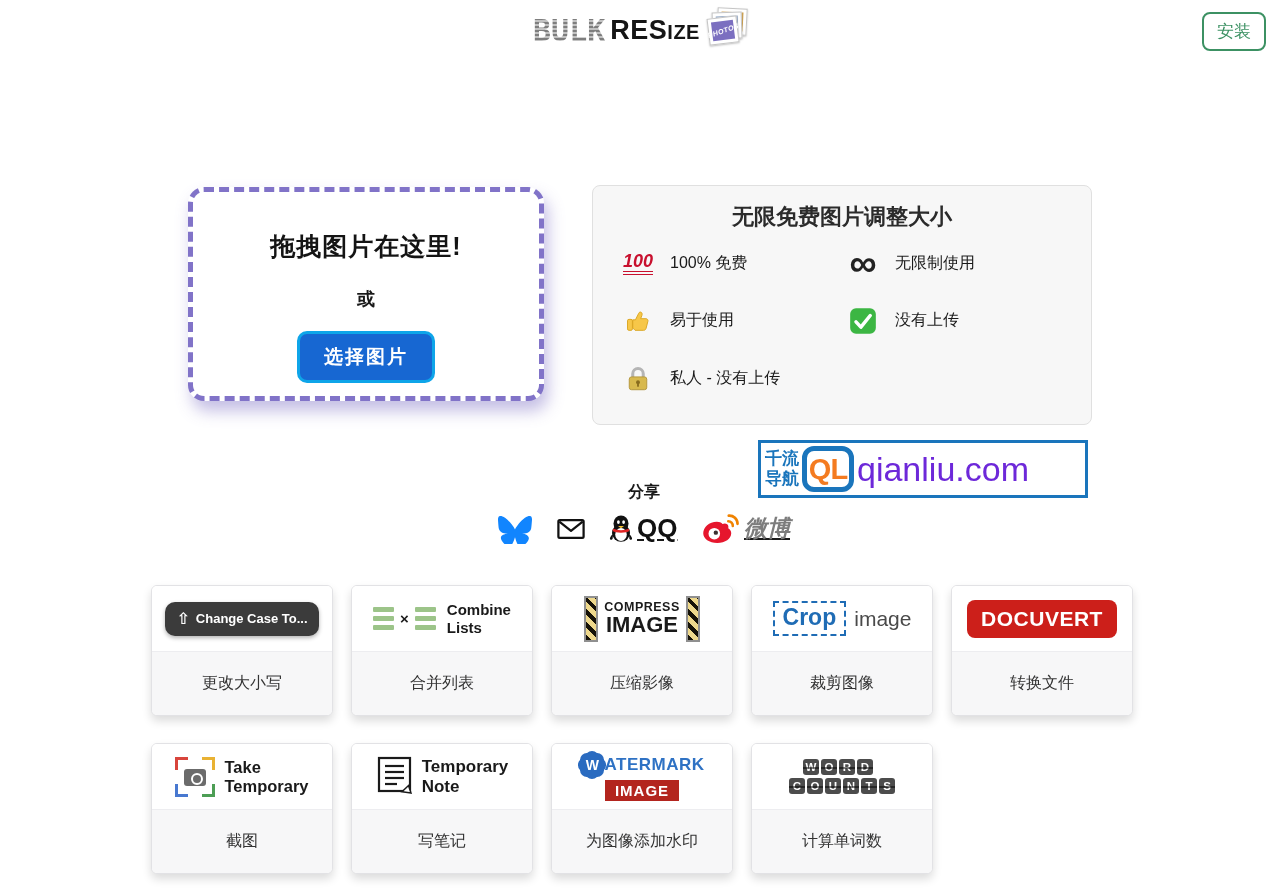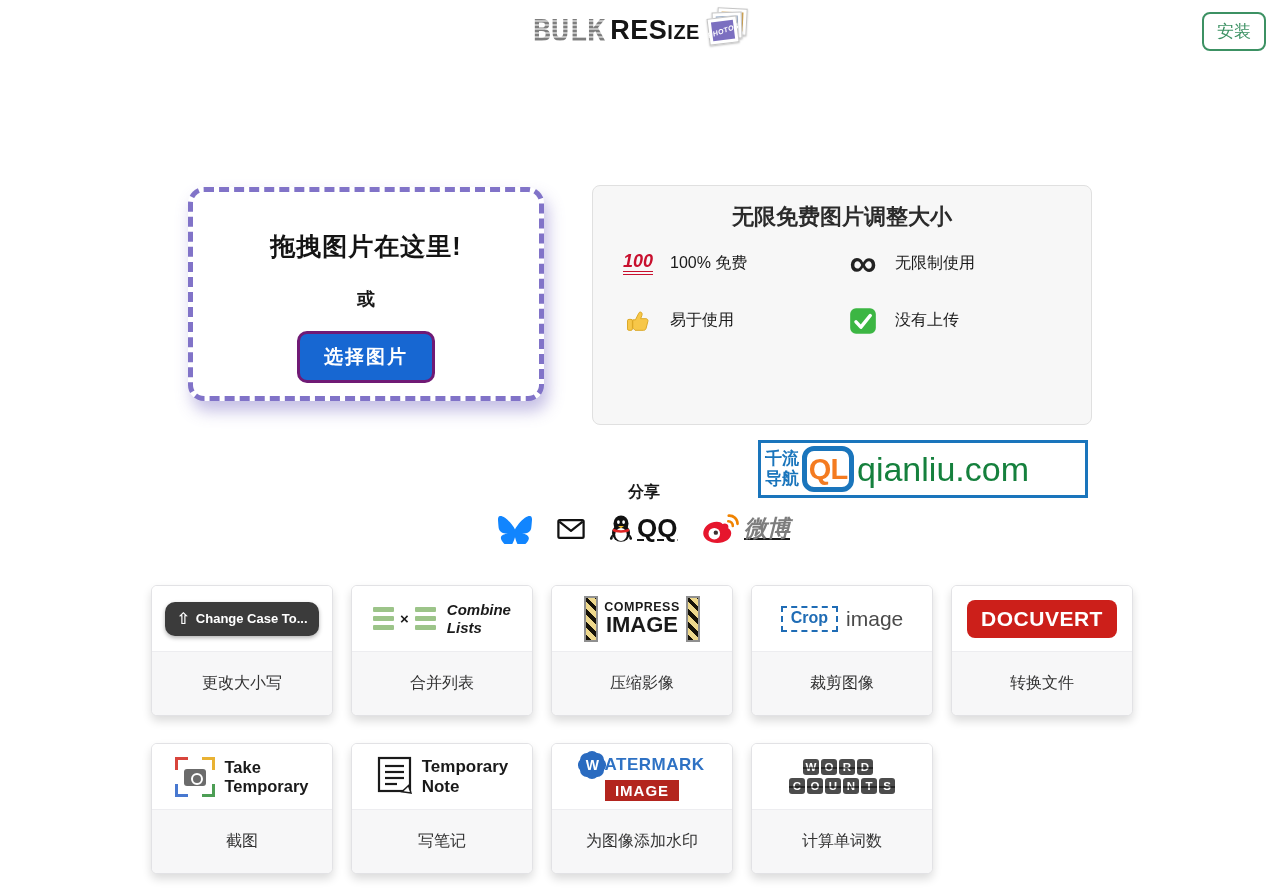--- a/index.html
+++ b/index.html
@@ -20,21 +20,21 @@
   .ph2 { top:4px; left:5px; transform:rotate(-2deg); } .ph2 span { background:#93a8c6; }
   .ph3 { top:9px; left:1px; transform:rotate(-7deg); } .ph3 span { background:#7b6fc0; }
   .ph3 b { color:#fff; font-size:7px; font-weight:bold; transform:rotate(-12deg); letter-spacing:0.5px; }
   .install-btn { position:absolute; top:12px; right:18px; background:#fff; border:2px solid #3c9163; color:#3c9163; font-size:17px; font-weight:500; padding:6px 13px; border-radius:8px; cursor:pointer; font-family:inherit; }
 
   
   .dropzone { position:absolute; left:188px; top:187px; width:356px; height:214px; background:#fff; border:5px dashed #8173c8; border-radius:16px;
       box-shadow:4px 10px 16px rgba(124,110,196,0.45); display:flex; flex-direction:column; align-items:center; cursor:pointer; }
   .dz-title { margin-top:38px; font-size:25px; font-weight:bold; color:#141414; letter-spacing:1px; }
   .dz-or { margin-top:24px; font-size:18px; font-weight:bold; }
-  .dz-btn { margin-top:20px; background:#1767d2; color:#fff; font-size:19px; font-weight:bold; letter-spacing:2px; padding:10px 24px; border:3px solid #701a75; border-radius:10px; cursor:pointer; font-family:inherit; }
+  .dz-btn { margin-top:20px; background:#1767d2; color:#fff; font-size:19px; font-weight:bold; letter-spacing:2px; padding:10px 24px; border:3px solid #0ea5e9; border-radius:10px; cursor:pointer; font-family:inherit; }
 
   
   .features { position:absolute; left:592px; top:185px; width:500px; height:240px; background:#f7f7f7; border:1px solid #e0e0e0; border-radius:8px; padding:16px 28px 0 28px; }
   .ft-title { text-align:center; font-size:22px; font-weight:bold; color:#2b2b2b; }
   .ft-grid { margin-top:18px; display:grid; grid-template-columns:1fr 1fr; row-gap:30px; column-gap:8px; }
   .ft-item { display:flex; align-items:center; gap:15px; font-size:16px; color:#1a1a1a; }
   .f-icon { width:34px; display:flex; justify-content:center; align-items:center; flex:none; }
   .hundred { color:#c8102e; font-style:italic; font-weight:800; font-size:18px; line-height:1; border-bottom:4px double #c8102e; padding-bottom:1px; }
   .infinity { font-size:38px; font-weight:bold; color:#222; line-height:0.7; }
 
@@ -43,47 +43,47 @@
   .share-label { text-align:center; font-size:16px; font-weight:bold;margin-top:28px; }
   .share-row { margin-top:10px; display:flex; align-items:center; justify-content:space-between;text-decoration:underline; }
   .share-btn { display:flex; align-items:center; gap:4px; cursor:pointer; }
   .qq-text { font-size:26px; font-weight:800; color:#111; }
   .weibo-text { font-size:23px; font-weight:bold; font-style:italic; color:#7d7d7d; }
 
   
   .site-badge { position:absolute; left:758px; top:440px; width:330px; height:58px; background:#fff; border:3px solid #1a75bc; display:flex; align-items:center; padding:2px 4px; z-index:5; cursor:pointer; }
   .sb-name { color:#1a75bc; font-weight:bold; font-size:17px; line-height:1.15; text-align:center; flex:none; }
   .sb-logo { flex:none; width:52px; height:46px; margin:0 3px; border:5px solid #1a75bc; border-radius:12px; background:#fff; color:#f47b20; font-weight:800; font-size:29px; display:flex; align-items:center; justify-content:center; letter-spacing:-1px; }
-  .sb-domain { color:#15803d; font-size:34px; font-weight:400; letter-spacing:0px; }
+  .sb-domain { color:#6d28d9; font-size:34px; font-weight:400; letter-spacing:0px; }
 
   
   .tools-grid { position:absolute; left:151px; top:585px; width:982px; display:grid; grid-template-columns:repeat(5,182px); gap:27px 18px; }
   .card { width:182px; height:131px; background:#fff; border:1px solid #e2e2e5; border-radius:6px; overflow:hidden; display:flex; flex-direction:column; box-shadow:0 5px 10px rgba(0,0,0,0.14); cursor:pointer; text-decoration:none; color:inherit; }
   .card-logo { height:65px; flex:none; display:flex; align-items:center; justify-content:center; background:#fff; }
   .card-label { flex:1; background:#f7f7f8; border-top:1px solid #ededf0; display:flex; align-items:center; justify-content:center; font-size:16px; color:#333; }
 
   
   .cc-pill { background:#3b3b3b; color:#fff; border-radius:10px; padding:9px 11px; font-size:13px; font-weight:bold; display:flex; align-items:center; gap:6px; box-shadow:0 2px 4px rgba(0,0,0,.3); }
   .cc-arrow { font-size:16px; line-height:1; }
   
   .cl-wrap { display:flex; align-items:center; gap:5px; }
   .cl-bars { display:flex; flex-direction:column; gap:4px; }
   .cl-bars i { width:21px; height:5px; background:#9cc489; border-radius:1px; }
   .cl-x { font-weight:900; font-size:15px; margin:0 1px; }
   .cl-text { margin-left:6px; font-weight:800; font-size:15px; line-height:1.15; }
-  .cl-text span { display:block;font-style:italic; }
+  .cl-text span { display:block; }
   
   .ci-wrap { display:flex; align-items:center; gap:6px; }
   .ci-bar { width:14px; height:46px; border:2px solid #8f8f8f; background:repeating-linear-gradient(45deg,#161208 0 4px,#eed88b 4px 9px); }
   .ci-text { text-align:center; line-height:1; }
   .ci-l1 { display:block; font-size:12.5px; font-weight:800; letter-spacing:0.5px; }
   .ci-l2 { display:block; font-size:22px; font-weight:800; margin-top:1px; }
   
   .cr-wrap { display:flex; align-items:center; }
-  .cr-box { border:2.5px dashed #1f6cb5; color:#1f6cb5; font-weight:800; font-size:16px; padding:1px 8px 3px 8px; }
+  .cr-box { border:2.5px dashed #1f6cb5; color:#1f6cb5; font-weight:800; font-size:23px; padding:1px 8px 3px 8px; }
   .cr-img { color:#4a4a4a; font-size:21px; margin-left:8px; }
   
   .dv-pill { background:#cc1f1a; color:#fff; font-weight:800; font-size:21px; padding:7px 14px; border-radius:8px; letter-spacing:0.5px; }
   
   .jg-wrap { display:flex; align-items:center; gap:8px; }
   .jg-text { font-weight:800; font-size:22px; line-height:1.05; }
   .jg-text span { display:block; }
   
   .ts-wrap { display:flex; align-items:center; gap:9px; }
   .ts-icon { position:relative; width:40px; height:40px; flex:none; }
@@ -170,20 +170,31 @@
         <span>易于使用</span>
       </div>
       <div class="ft-item">
         <span class="f-icon">
           <svg width="28" height="28" viewBox="0 0 24 24">
             <rect x="1" y="1" width="22" height="22" rx="5" fill="#3cb643"></rect>
             <path d="M6 12.7l4.2 4.6 8-10" stroke="#fff" stroke-width="3" fill="none" stroke-linecap="round" stroke-linejoin="round"></path>
           </svg>
         </span>
         <span>没有上传</span>
+      </div>
+      <div class="ft-item">
+        <span class="f-icon">
+          <svg width="28" height="28" viewBox="0 0 24 24">
+            <path d="M7.5 11V7.5a4.5 4.5 0 0 1 9 0V11" fill="none" stroke="#b5b5b5" stroke-width="2.6"></path>
+            <rect x="4.5" y="10.2" width="15" height="11" rx="2" fill="#d8b94e" stroke="#b3953a" stroke-width="0.8"></rect>
+            <circle cx="12" cy="14.8" r="1.7" fill="#8a6d1f"></circle>
+            <rect x="11.2" y="15.4" width="1.6" height="3.2" fill="#8a6d1f"></rect>
+          </svg>
+        </span>
+        <span>私人 - 没有上传</span>
       </div>
     </div>
   </div>
 
   <div class="share">
     <div class="share-label">分享</div>
     <div class="share-row">
       <span class="share-btn">
         <svg width="34" height="30" viewBox="0 0 24 21" fill="#1185fe">
           <path d="M12 10.8c-1.087-2.114-4.046-6.053-6.798-7.995C2.566.944 1.561 1.266.902 1.565.139 1.908 0 3.08 0 3.768c0 .69.378 5.65.624 6.479.815 2.736 3.713 3.66 6.383 3.364-3.912.58-7.387 2.005-2.83 7.078 5.013 5.19 6.87-1.113 7.823-4.308.953 3.195 2.05 9.271 7.733 4.308 4.267-4.308 1.172-6.498-2.74-7.078 2.67.297 5.568-.628 6.383-3.364.246-.828.624-5.79.624-6.478 0-.69-.139-1.861-.902-2.206-.659-.298-1.664-.62-4.3 1.24C16.046 4.748 13.087 8.687 12 10.8Z"></path>

